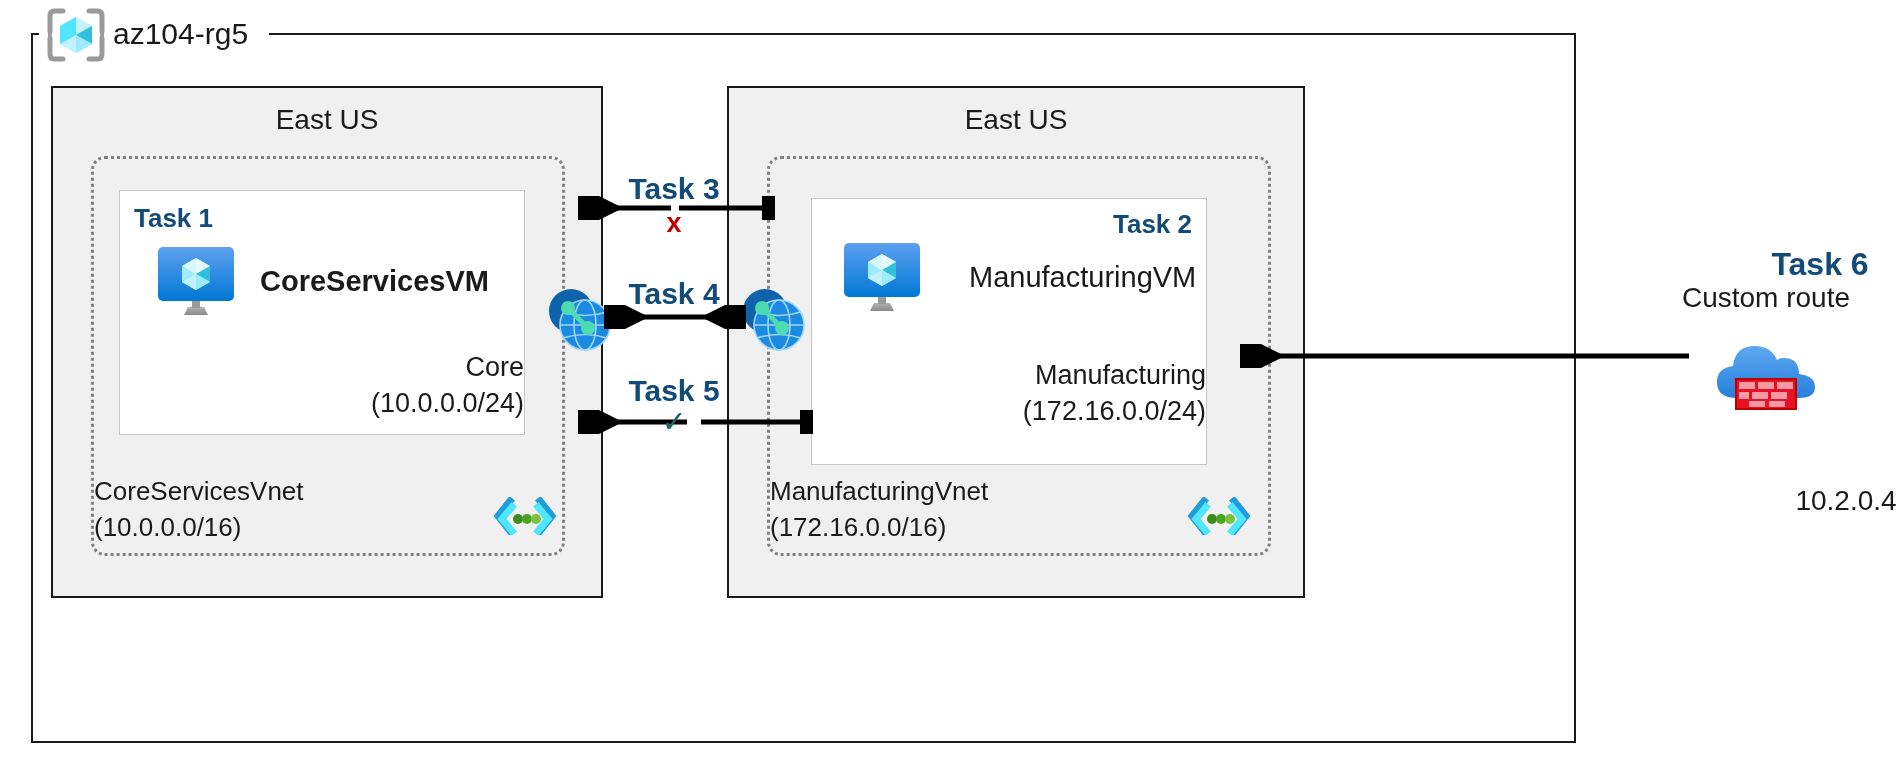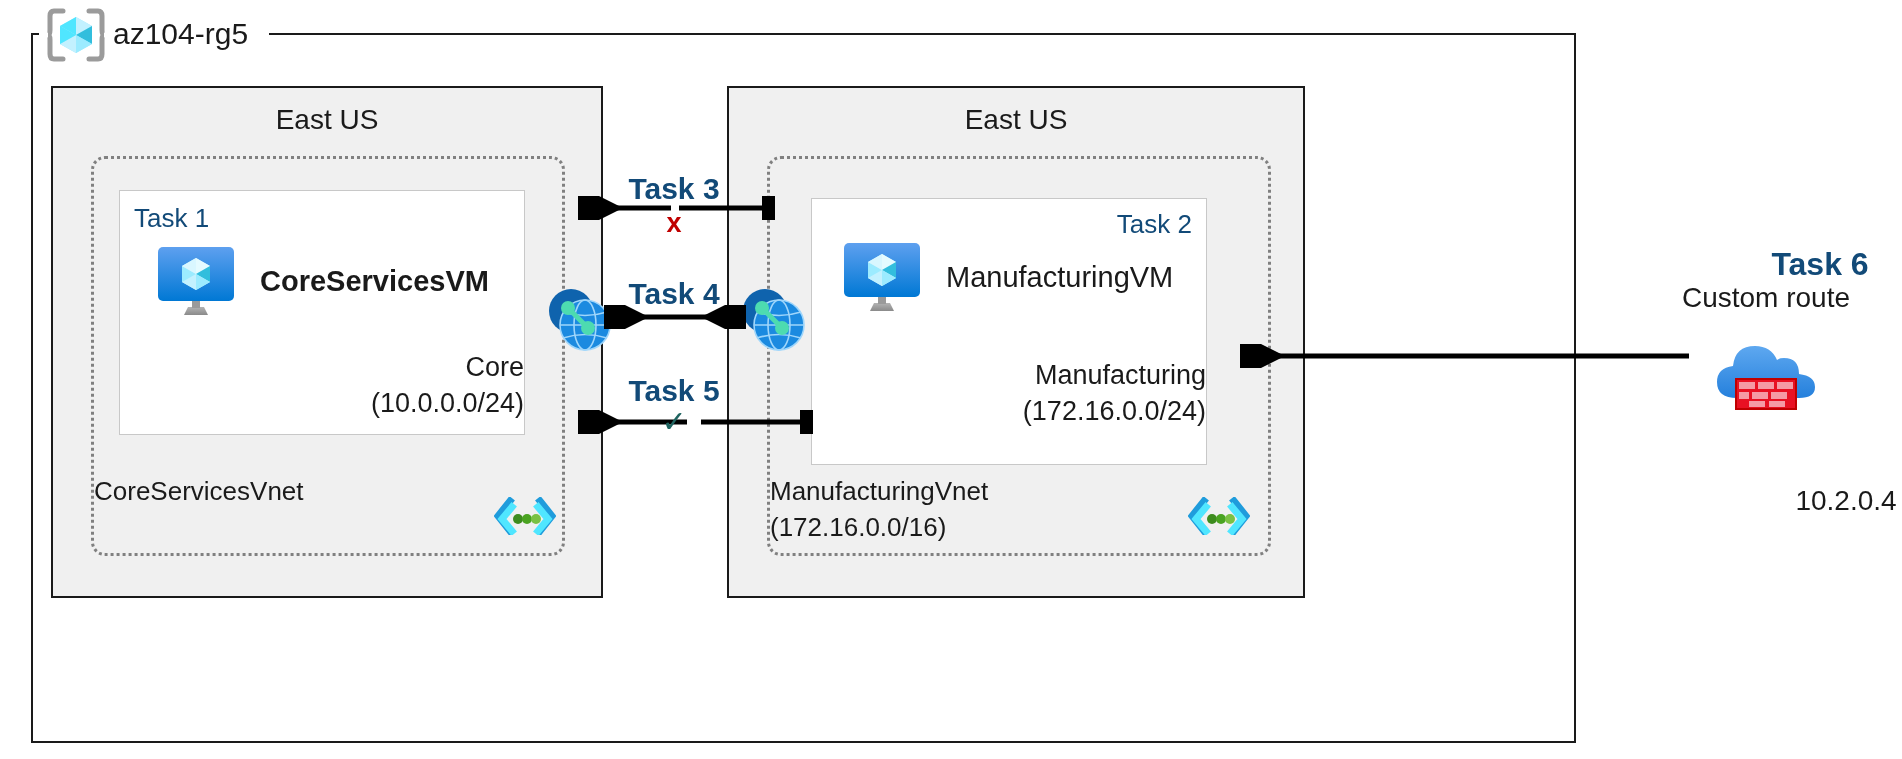--- a/index.html
+++ b/index.html
@@ -69,29 +69,29 @@
   
   .subnet {
     position: absolute;
     background: #ffffff;
     border: 1px solid #c8c8c8;
   }
   #subnet-left  { left: 96px;  top: 190px; width: 406px; height: 245px; }
   #subnet-right { left: 788px; top: 198px; width: 396px; height: 267px; }
 
   .task-tag {
-    position: absolute; font-size: 26px; font-weight: normal; color: #124a78;
+    position: absolute; font-size: 26px; font-weight: bold; color: #124a78;
     white-space: nowrap;
   }
   #task1-tag { left: 14px;  top: 12px; }
   #task2-tag { right: 14px; top: 10px; }
 
   .vm-row { position: absolute; display: flex; align-items: center; }
   #vm-row-left  { left: 34px; top: 54px; font-weight: bold; }
-  #vm-row-right { left: 28px; top: 42px; }
+  #vm-row-right { left: 28px; top: 42px; gap: 23px; }
   .vm-icon { width: 84px; height: 72px; flex: none; }
   .vm-name { font-size: 29px; color: #1a1a1a; margin-left: 22px; white-space: nowrap; }
 
   .subnet-label {
     position: absolute; left: 0; width: 100%; text-align: right;
     font-size: 27px; color: #1a1a1a; line-height: 36px;
   }
   #subnet-left .subnet-label  { top: 158px; }
   #subnet-right .subnet-label { top: 158px; }
 
@@ -162,20 +162,21 @@
   </div>
   <div class="rg-title">az104-rg5</div>
 
   <div class="region" id="region-left">
     <div class="region-label">East US</div>
   </div>
 
   <div class="vnet" id="vnet-left">
     <div class="vnet-name">
       <span>CoreServicesVnet</span>
+      <span class="vnet-cidr">(10.0.0.0/16)</span>
     </div>
     <div class="vnet-badge">
       <svg viewBox="0 0 62 38" width="62" height="38">
         <path d="M16,4 L4,19 L16,34" fill="none" stroke="#1f9cdc" stroke-width="7" stroke-linecap="square"></path>
         <path d="M46,4 L58,19 L46,34" fill="none" stroke="#1f9cdc" stroke-width="7" stroke-linecap="square"></path>
         <path d="M18,10 L8,22 L18,34" fill="none" stroke="#50e6ff" stroke-width="7" stroke-linecap="square"></path>
         <path d="M44,10 L54,22 L44,34" fill="none" stroke="#50e6ff" stroke-width="7" stroke-linecap="square"></path>
         <circle cx="24" cy="22" r="5" fill="#3d8c1e"></circle>
         <circle cx="33" cy="22" r="5" fill="#4aa321"></circle>
         <circle cx="42" cy="22" r="5" fill="#7ac143"></circle>

